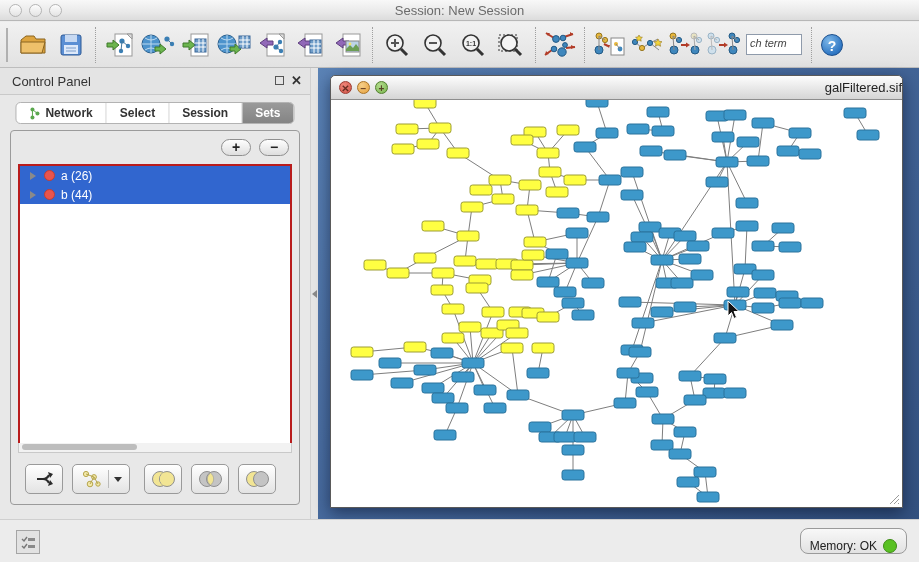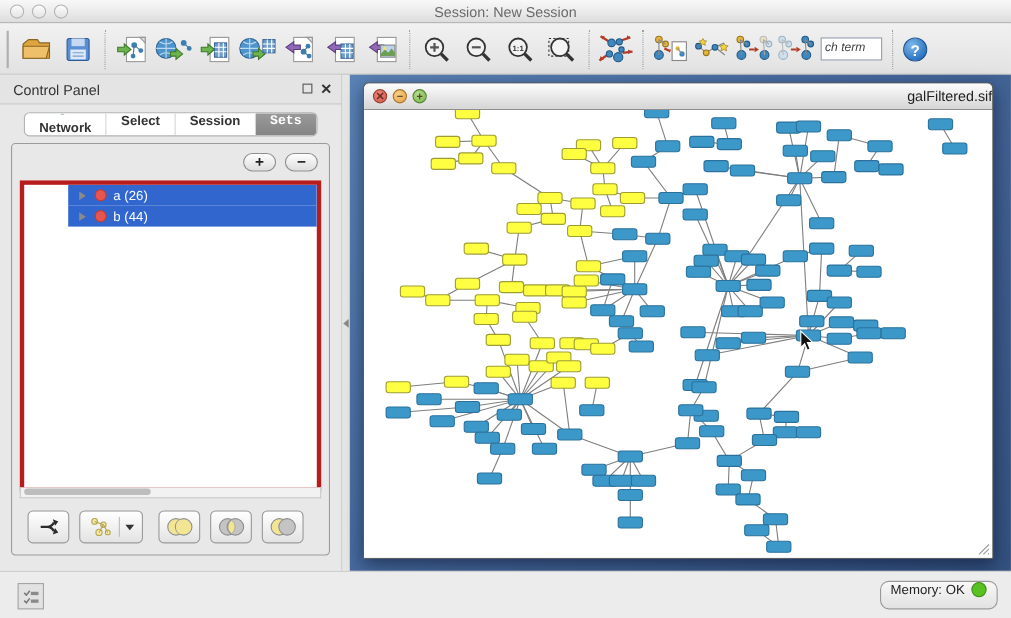--- a/index.html
+++ b/index.html
@@ -39,33 +39,33 @@
     background:#e4e4e4; border-bottom:1px solid #c9c9c9;text-align:center; }
   .cp-title { position:absolute; left:12px; top:6px; font-size:13px; color:#333; }
   .cp-float { position:absolute; right:26px; top:8px; width:9px; height:9px;
     border:1.5px solid #555; }
   .cp-close { position:absolute; right:8px; top:5px; font-size:13px; font-weight:bold; color:#333; }
 
   .cp-tabs { position:absolute; left:50%; transform:translateX(-50%); top:34px;
     display:flex; height:22px; background:#fff; border:1px solid #b3b3b3; border-radius:5px;
     overflow:hidden; align-items:stretch; }
   .cp-tab { padding:0 13px; font-size:12px; font-weight:bold; color:#333;
-    display:flex; align-items:center; gap:5px; border-right:1px solid #d5d5d5;flex-direction:column; }
+    display:flex; align-items:center; gap:5px; border-right:1px solid #d5d5d5; }
   .cp-tab:last-child { border-right:none; }
-  .cp-tab.active { background:linear-gradient(#9a9a9a,#848484); color:#fff;font-family:Liberation Mono, monospace; }
+  .cp-tab.active { background:linear-gradient(#9a9a9a,#848484); color:#fff; }
 
   .cp-box { position:absolute; left:10px; top:62px; width:290px; height:375px;
     border:1px solid #9b9b9b; border-radius:4px; }
   .pm-row { position:absolute; right:10px; top:8px; display:flex; gap:8px; }
   .pm-btn { width:30px; height:17px; border-radius:9px; border:1px solid #8f8f8f;
     background:linear-gradient(#fefefe,#dedede); font-size:14px; font-weight:bold;
     color:#222; text-align:center; line-height:14px; }
 
   .set-list { position:absolute; left:7px; top:33px; width:274px; height:283px;
-    background:#fff; border:4px solid #b91c1c; overflow:hidden;padding-left:40px; }
+    background:#fff; border:2px solid #b91c1c; overflow:hidden; }
   .set-row { height:19px; display:flex; align-items:center; color:#fff; font-size:12px; }
   .set-row.selected { background:#3166cf; }
   .tri { width:0; height:0; border-left:6px solid #8a8a8a; border-top:4px solid transparent;
     border-bottom:4px solid transparent; margin:0 8px 0 10px; }
   .reddot { width:11px; height:11px; border-radius:50%; background:#e9544c;
     border:1px solid #c03d36; margin-right:6px; }
   .hscroll { position:absolute; left:7px; bottom:51px; width:274px; height:10px;
     background:#f2f2f2; border:1px solid #c9c9c9; border-top:none; }
   .hthumb { position:absolute; left:3px; top:1px; width:115px; height:6px;
     background:#bdbdbd; border-radius:3px; }
@@ -102,21 +102,21 @@
   .resize-grip { position:absolute; right:2px; bottom:2px; }
   .cursor { position:absolute; left:396px; top:200px; }
 
   
   .statusbar { position:absolute; left:0; top:519px; width:919px; height:43px;
     background:#ececec; border-top:1px solid #cfcfcf; }
   .task-btn { position:absolute; left:16px; top:10px; width:24px; height:24px;
     border:1px solid #a5a5a5; background:#e2e2e2; display:flex; align-items:center; justify-content:center; }
   .memory-btn { position:absolute; right:12px; top:8px; height:26px; padding:0 9px;
     border:1px solid #9a9a9a; border-radius:8px; background:linear-gradient(#f8f8f8,#e2e2e2);
-    display:flex; align-items:flex-start; gap:6px; font-size:12px; color:#222; }
+    display:flex; align-items:flex-end; gap:6px; font-size:12px; color:#222; }
   .memdot { width:14px; height:14px; border-radius:50%; background:#59c122; border:1px solid #3e8c17; }
 </style>
 </head>
 <body>
 
 <div class="titlebar">
   <div class="traffic t1"></div>
   <div class="traffic t2"></div>
   <div class="traffic t3"></div>
   <div class="win-title">Session: New Session</div>

